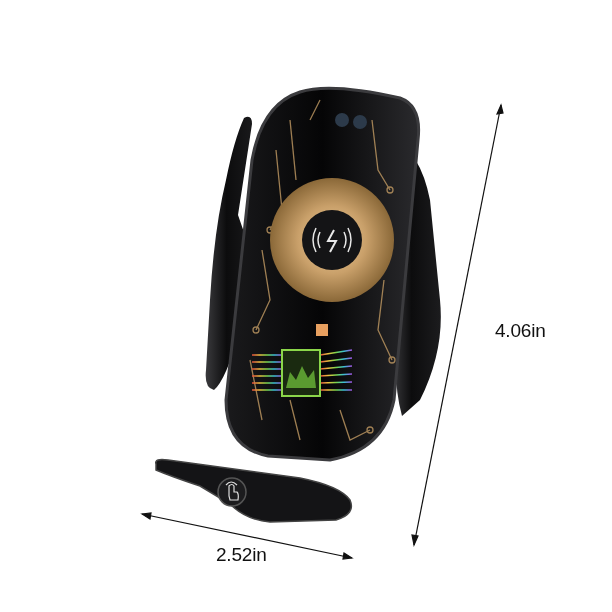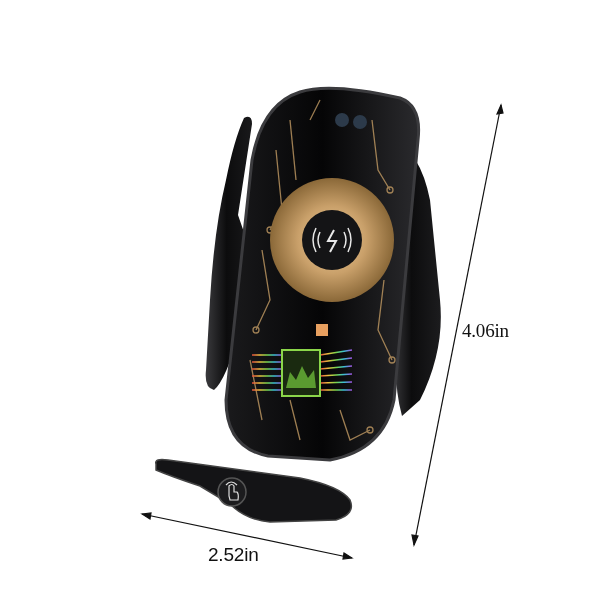--- a/index.html
+++ b/index.html
@@ -1,20 +1,20 @@
 <!DOCTYPE html>
 <html><head>
   <meta charset="utf-8">
   <style>
     html, body { margin: 0; padding: 0; background: #ffffff; }
     body { width: 612px; height: 612px; position: relative; overflow: hidden; font-family: "Liberation Sans", sans-serif; }
     .stage { position: absolute; left: 0; top: 0; width: 612px; height: 612px; }
     .dim-label { position: absolute; color: #111111; font-size: 19px; font-family: "Liberation Sans", sans-serif; letter-spacing: -0.2px; }
-    #height-label { left: 462px; top: 320px; font-family: Liberation Serif, serif; }
-    #width-label { left: 208px; top: 544px; }
+    #height-label { left: 495px; top: 320px; }
+    #width-label { left: 216px; top: 544px; }
     svg { position: absolute; left: 0; top: 0; }
   </style>
 </head>
 <body>
 
 <div class="stage">
   <svg width="612" height="612" viewBox="0 0 612 612">
     <defs>
       <radialGradient id="coil" cx="50%" cy="50%" r="50%">
         <stop offset="0%" stop-color="#f0cf9c"></stop>

